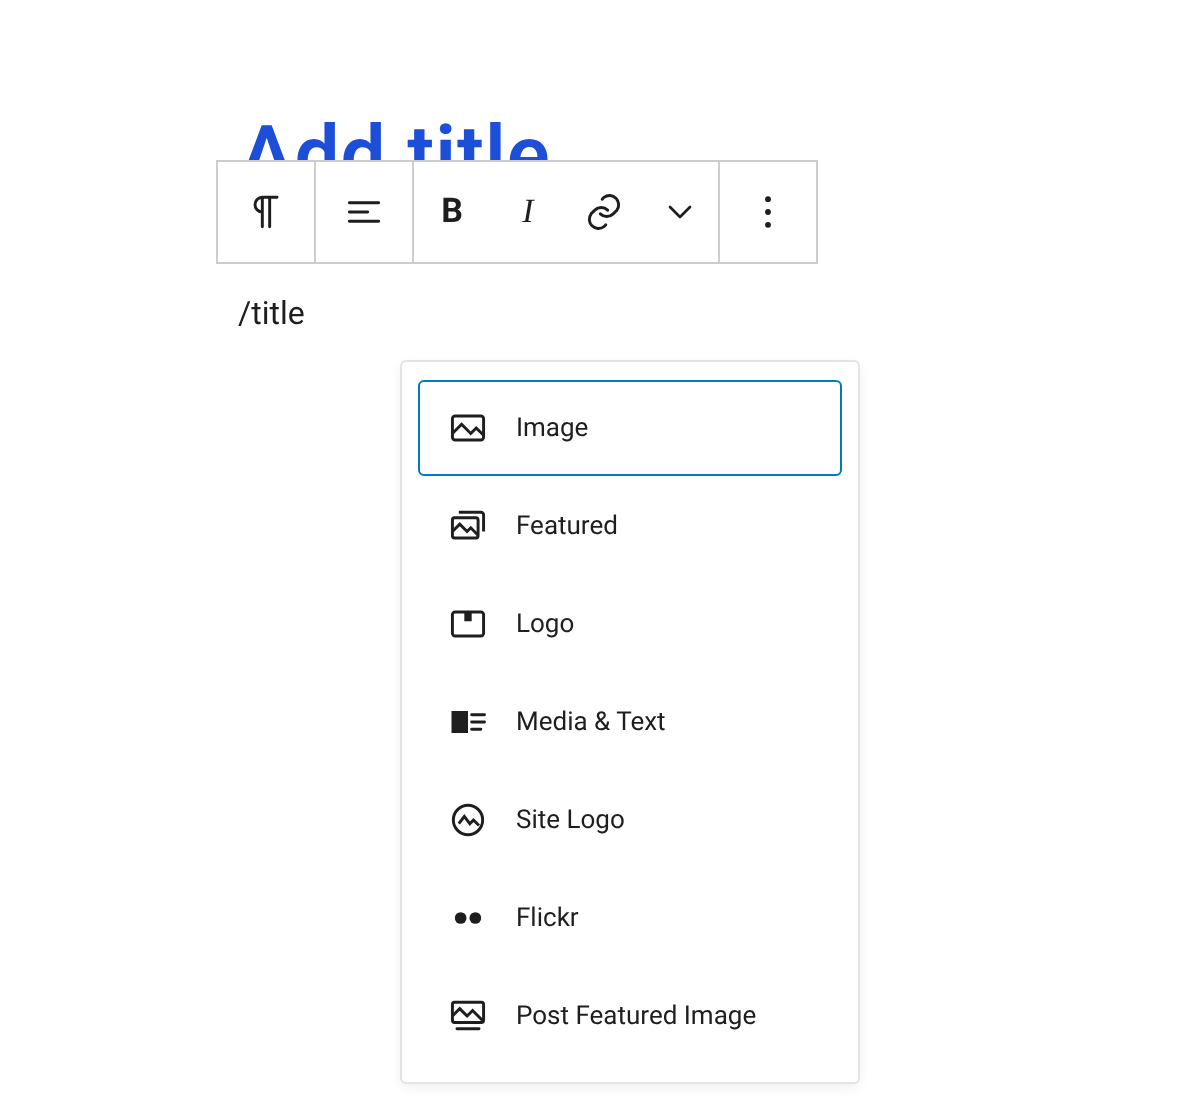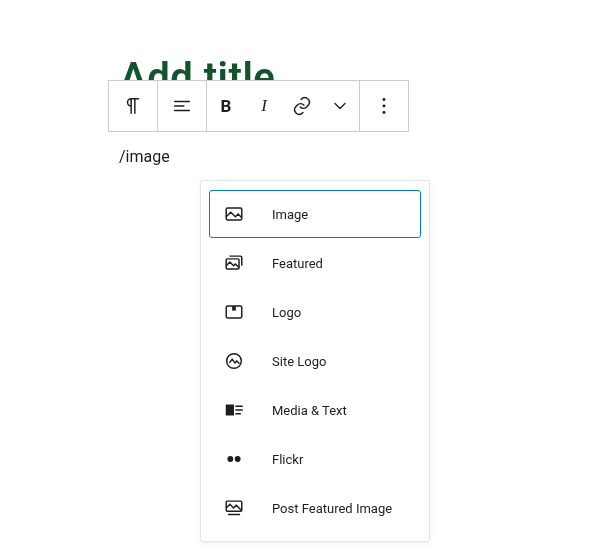--- a/index.html
+++ b/index.html
@@ -19,21 +19,21 @@
     height: 550px;
   }
 
   .title-placeholder {
     position: absolute;
     left: 120px;
     top: 54px;
     font-size: 40px;
     font-weight: 600;
     letter-spacing: 0.5px;
-    color: #14532d;
+    color: #1d4ed8;
   }
 
   
   .toolbar {
     position: absolute;
     left: 108px;
     top: 80px;
     height: 50px;
     display: flex;
     background: #fff;
@@ -80,21 +80,21 @@
   }
   .option {
     display: flex;
     align-items: center;
     padding: 11px 10px 11px 12px;
     font-size: 13px;
     color: #1e1e1e;
     border: 1.5px solid transparent;
     border-radius: 3px;
     margin: 1px 0;
-    gap: 26px;
+    gap: 12px;
     cursor: pointer;
   }
   .option.selected {
     border-color: #007cba;
   }
   .opt-icon {
     width: 24px;
     height: 24px;
     flex: none;
     display: flex;
@@ -164,21 +164,21 @@
             <circle cx="12" cy="5" r="1.6"></circle>
               <circle cx="12" cy="12" r="1.6"></circle>
               <circle cx="12" cy="19" r="1.6"></circle>
           </svg>
         </span>
       </div>
     </div>
 
   </div>
 
-  <div class="slash">/image</div>
+  <div class="slash">/title</div>
 
   <div class="popover">
 
     <div class="option selected">
       <span class="opt-icon">
         <svg width="22" height="22" viewBox="0 0 24 24" fill="none">
           <rect x="3.5" y="5.5" width="17" height="13" rx="1.5" stroke="#1e1e1e" stroke-width="1.6"></rect>
           <path d="M3.5 15l5-5 5 5 3-3 4 4" stroke="#1e1e1e" stroke-width="1.6" fill="none"></path>
         </svg>
       </span>
@@ -202,35 +202,35 @@
           <rect x="3.5" y="5.5" width="17" height="13" rx="1.5" stroke="#1e1e1e" stroke-width="1.6"></rect>
           <rect x="10" y="5.5" width="4" height="5" fill="#1e1e1e"></rect>
         </svg>
       </span>
       <span class="opt-label">Logo</span>
     </div>
 
     <div class="option">
       <span class="opt-icon">
         <svg width="22" height="22" viewBox="0 0 24 24" fill="none">
+          <rect x="3" y="6" width="9" height="12" fill="#1e1e1e"></rect>
+          <path d="M14 8h7M14 12h7M14 16h5" stroke="#1e1e1e" stroke-width="1.6" stroke-linecap="round"></path>
+        </svg>
+      </span>
+      <span class="opt-label">Media &amp; Text</span>
+    </div>
+
+    <div class="option">
+      <span class="opt-icon">
+        <svg width="22" height="22" viewBox="0 0 24 24" fill="none">
           <circle cx="12" cy="12" r="8" stroke="#1e1e1e" stroke-width="1.6"></circle>
           <path d="M7 14l3-4 3 4 2-2 3 3" stroke="#1e1e1e" stroke-width="1.6" fill="none"></path>
         </svg>
       </span>
       <span class="opt-label">Site Logo</span>
-    </div>
-
-    <div class="option">
-      <span class="opt-icon">
-        <svg width="22" height="22" viewBox="0 0 24 24" fill="none">
-          <rect x="3" y="6" width="9" height="12" fill="#1e1e1e"></rect>
-          <path d="M14 8h7M14 12h7M14 16h5" stroke="#1e1e1e" stroke-width="1.6" stroke-linecap="round"></path>
-        </svg>
-      </span>
-      <span class="opt-label">Media &amp; Text</span>
     </div>
 
     <div class="option">
       <span class="opt-icon">
         <svg width="22" height="22" viewBox="0 0 24 24">
           <circle cx="8" cy="12" r="3.2" fill="#1e1e1e"></circle>
           <circle cx="16" cy="12" r="3.2" fill="#1e1e1e"></circle>
         </svg>
       </span>
       <span class="opt-label">Flickr</span>

